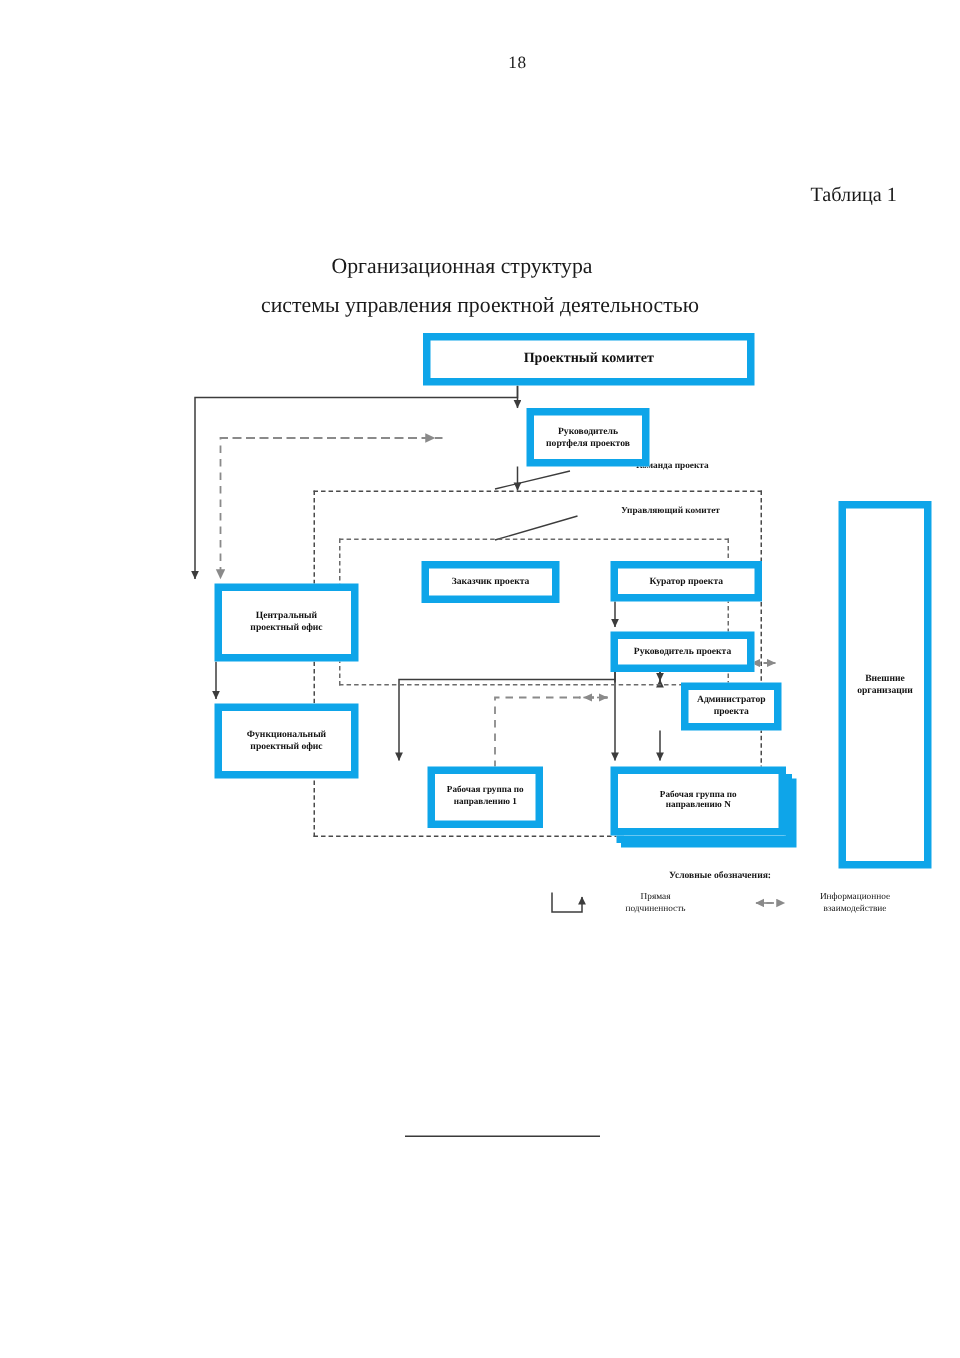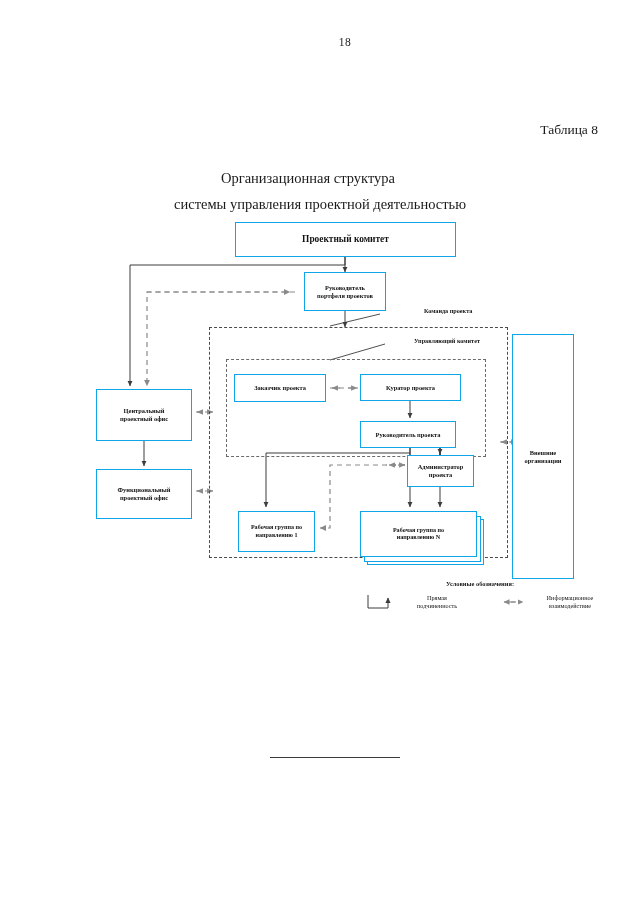--- a/index.html
+++ b/index.html
@@ -53,29 +53,30 @@
   #diagram {
     top: 210px; left: 0;
     width: 640px; height: 430px;
   }
   #diagram svg { display: block; }
 
   
   .node {
     position: absolute;
     box-sizing: border-box;
-    border: 1px solid #0ea5e9;
+    border: 5px solid #0ea5e9;
     background: #ffffff;
     display: flex;
     align-items: center;
     justify-content: center;
     text-align: center;
     font-weight: bold;
     line-height: 1.22;
     color: #121212;
+    margin-left: 47px;
   }
   .node span { display: block; padding: 0 3px; }
 
   .n-committee { font-size: 9.4px; }
   .n-small     { font-size: 6.4px; }
   .n-tiny      { font-size: 6.1px; }
 
   
   .frame {
     position: absolute;
@@ -116,21 +117,21 @@
   #legend-direct-text  { top: 14px; left: 398px; width: 78px; }
   #legend-info-text    { top: 14px; left: 520px; width: 100px; }
 </style>
 </head>
 <body>
 
 <div id="page" class="abs">
 
   <div id="page-number" class="abs">18</div>
 
-  <div id="table-caption" class="abs">Таблица 8</div>
+  <div id="table-caption" class="abs">Таблица 1</div>
 
   <div id="title-line-1" class="abs">Организационная структура</div>
 
   <div id="title-line-2" class="abs">системы управления проектной деятельностью</div>
 
   <div id="diagram" class="abs">
 
     <svg width="640" height="430" viewBox="0 0 640 430">
       <defs>
         <marker id="ah" markerWidth="7" markerHeight="7" refX="5.4" refY="2.6" orient="auto" markerUnits="strokeWidth">

